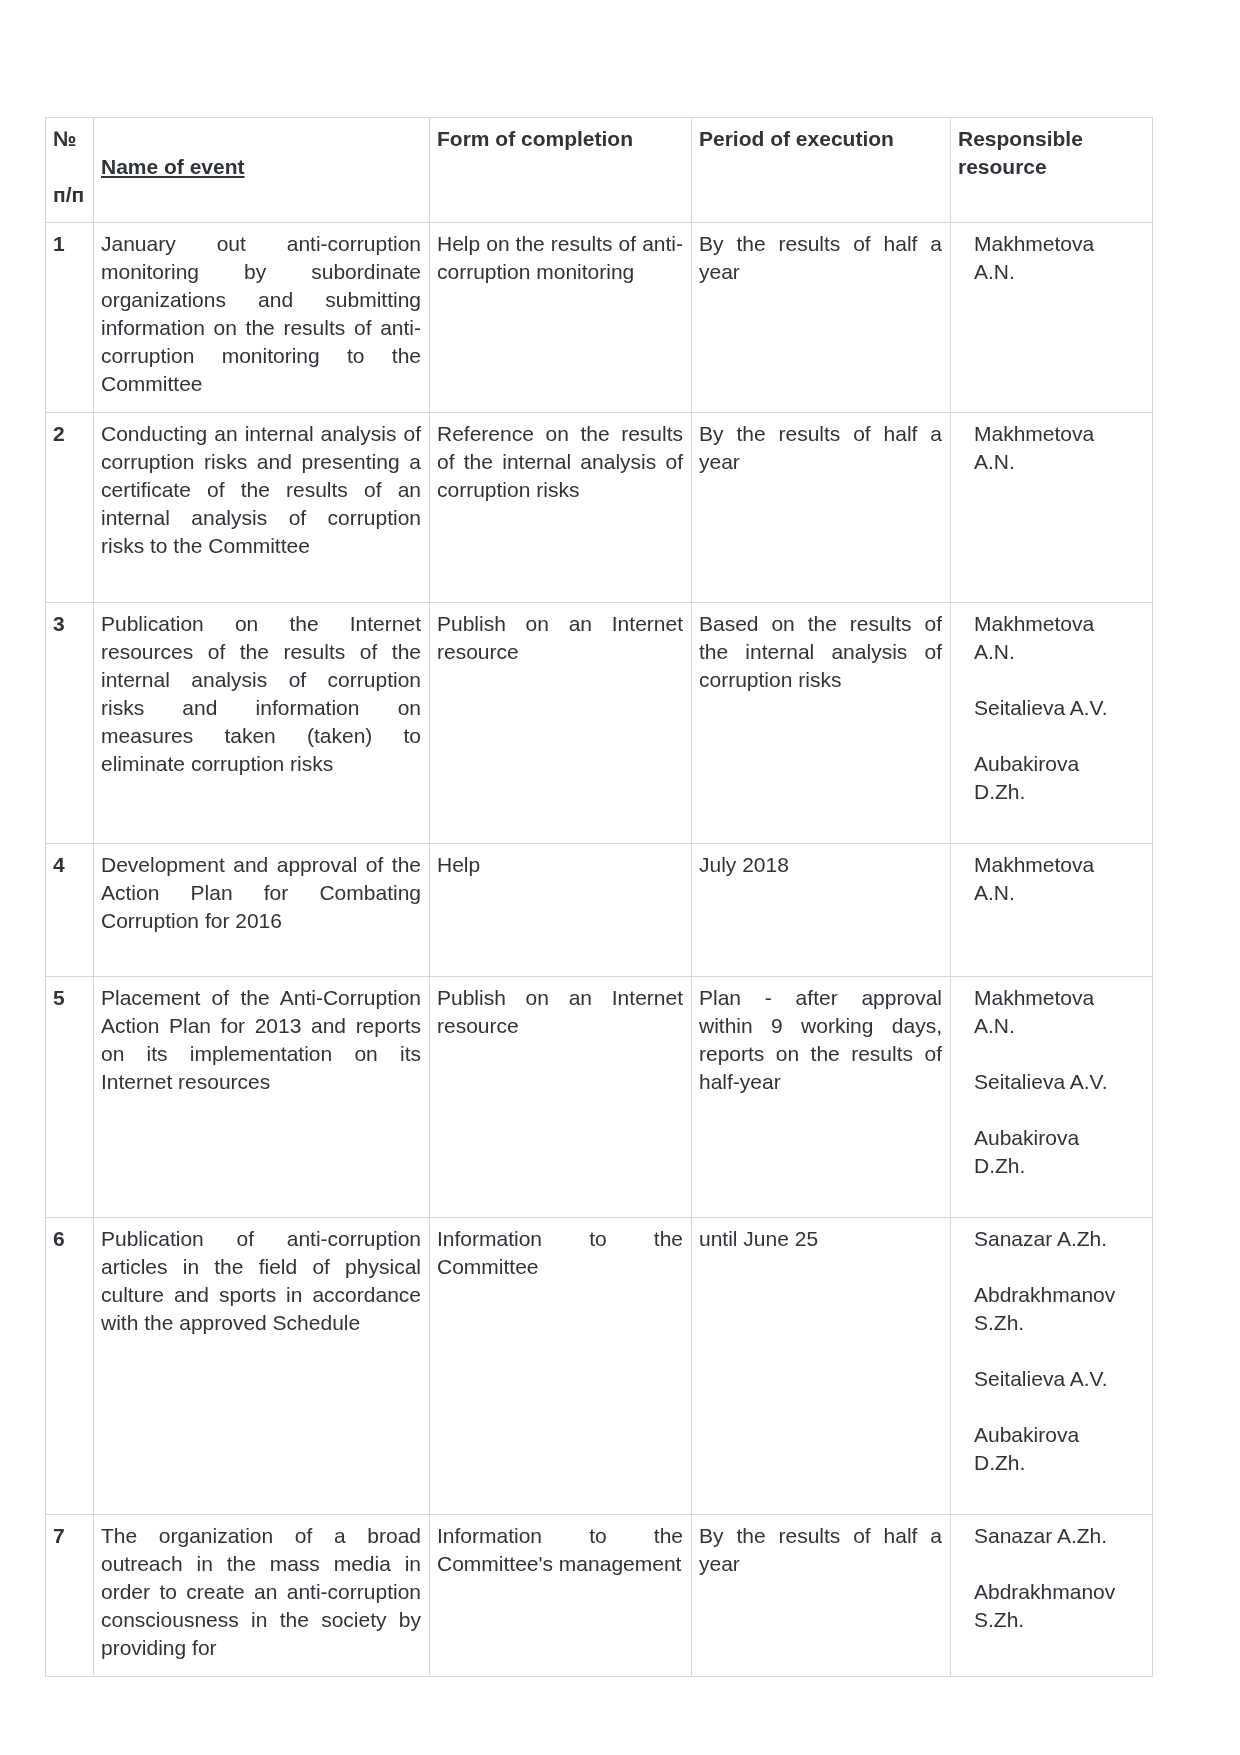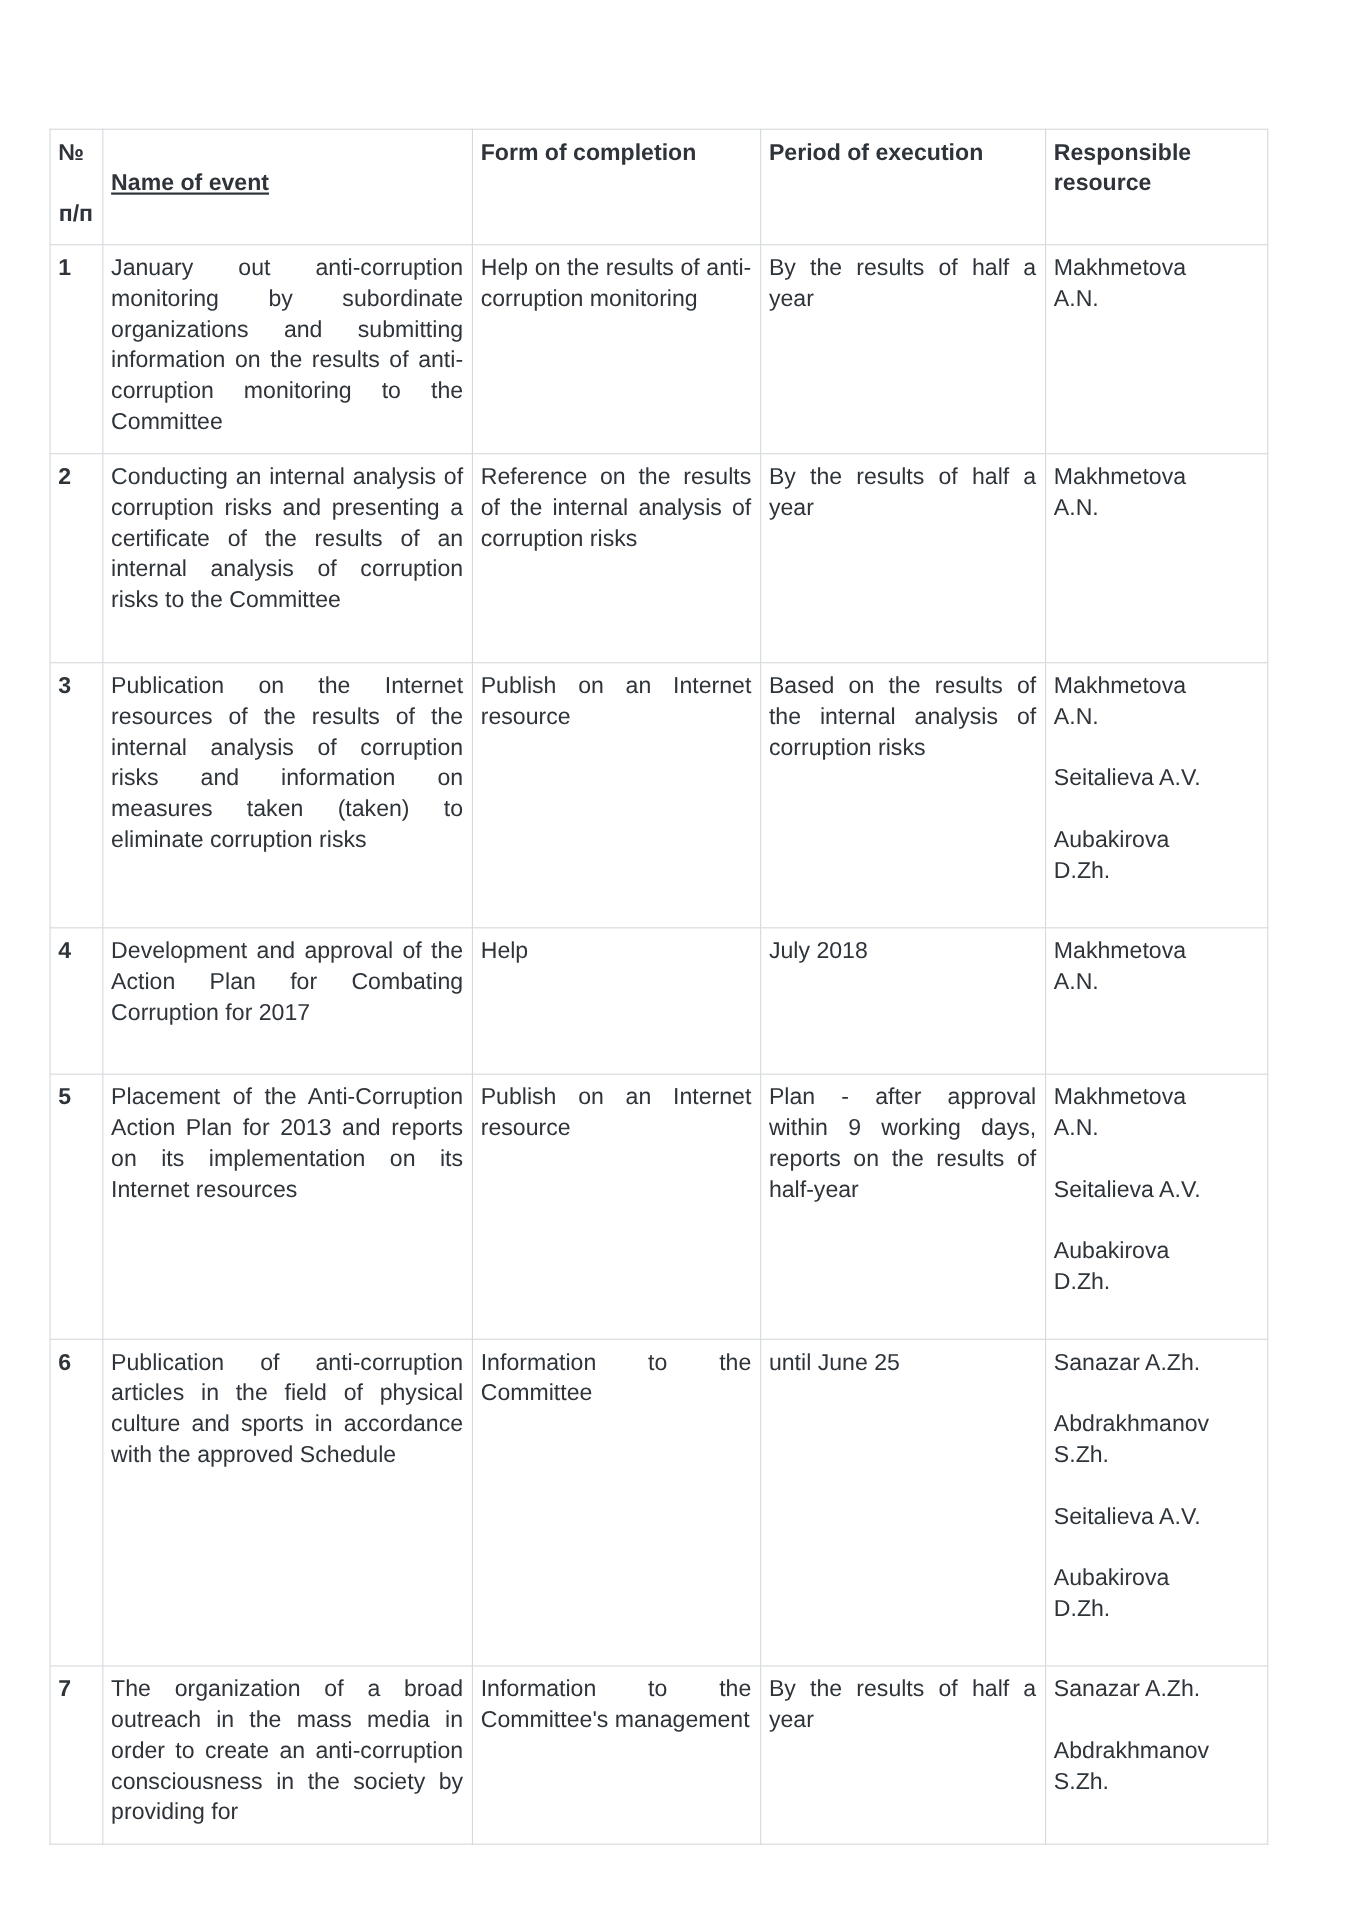--- a/index.html
+++ b/index.html
@@ -34,27 +34,27 @@
     font-size: 21px;
     line-height: 28px;
     padding: 7px 8px 9px 7px;
     text-align: left;
     overflow: hidden;
     word-wrap: break-word;
   }
   thead tr { height: 105px; }
   th { font-weight: bold; }
   th .hline { display: block; }
-  th .hline2 { display: block; margin-top: 28px; text-align: center; }
+  th .hline2 { display: block; margin-top: 28px; }
   th.h-name { padding-top: 35px; text-decoration: underline; }
 
   td.c-num { font-weight: bold; }
   td.just { text-align: justify; }
   .exec-wrap { width: 158px; }
-  .exec-wrap p.exec { margin: 0 0 28px 0; }
+  .exec-wrap p.exec { margin: 0 0 28px 16px; }
 </style>
 </head>
 <body>
 
 <div class="sheet">
   <table class="events">
     <colgroup>
       <col class="w-num">
       <col class="w-name">
       <col class="w-form">
@@ -104,21 +104,21 @@
     <td>
       <div class="exec-wrap">
               <p class="exec">Makhmetova A.N.</p>
               <p class="exec">Seitalieva A.V.</p>
               <p class="exec">Aubakirova D.Zh.</p>
             </div>
     </td>
   </tr>
         <tr style="height: 133px;">
     <td class="c-num">4</td>
-    <td class="just">Development and approval of the Action Plan for Combating Corruption for 2017</td>
+    <td class="just">Development and approval of the Action Plan for Combating Corruption for 2016</td>
     <td class="just">Help</td>
     <td class="just">July 2018</td>
     <td>
       <div class="exec-wrap">
               <p class="exec">Makhmetova A.N.</p>
             </div>
     </td>
   </tr>
         <tr style="height: 219px;">
     <td class="c-num">5</td>

